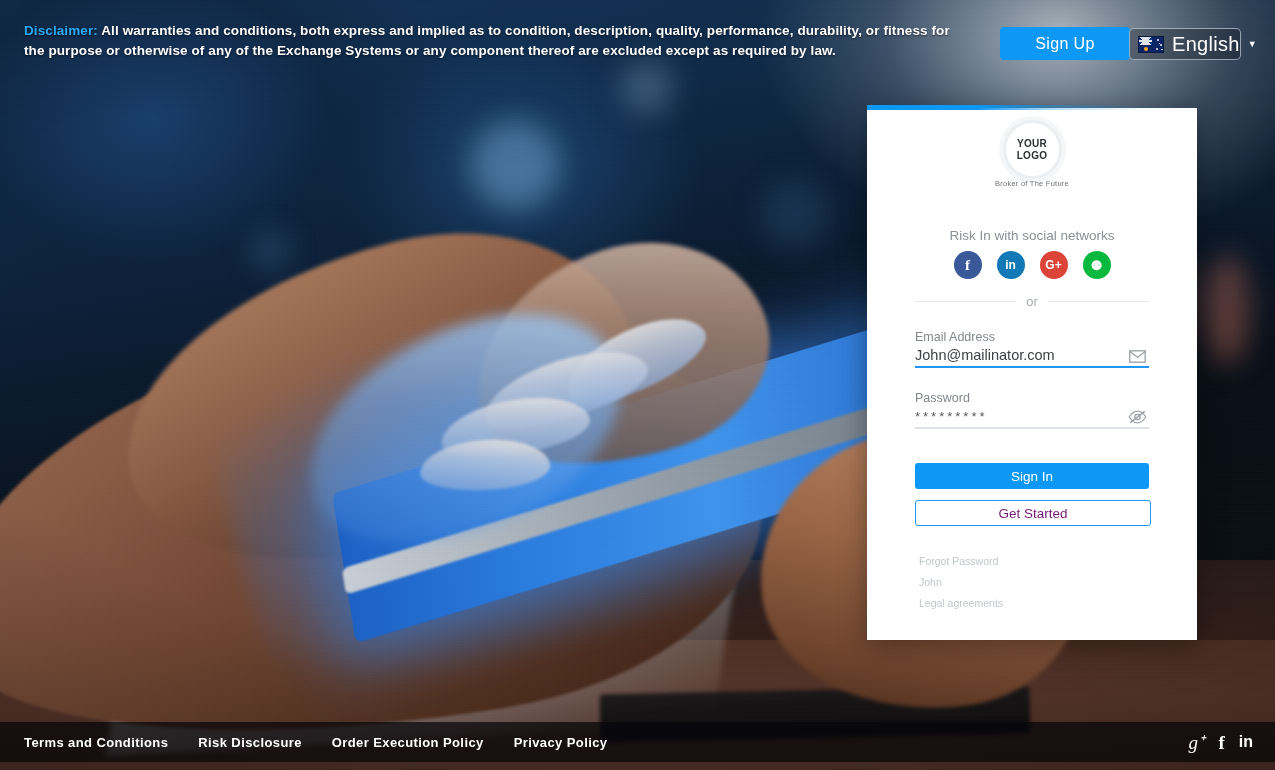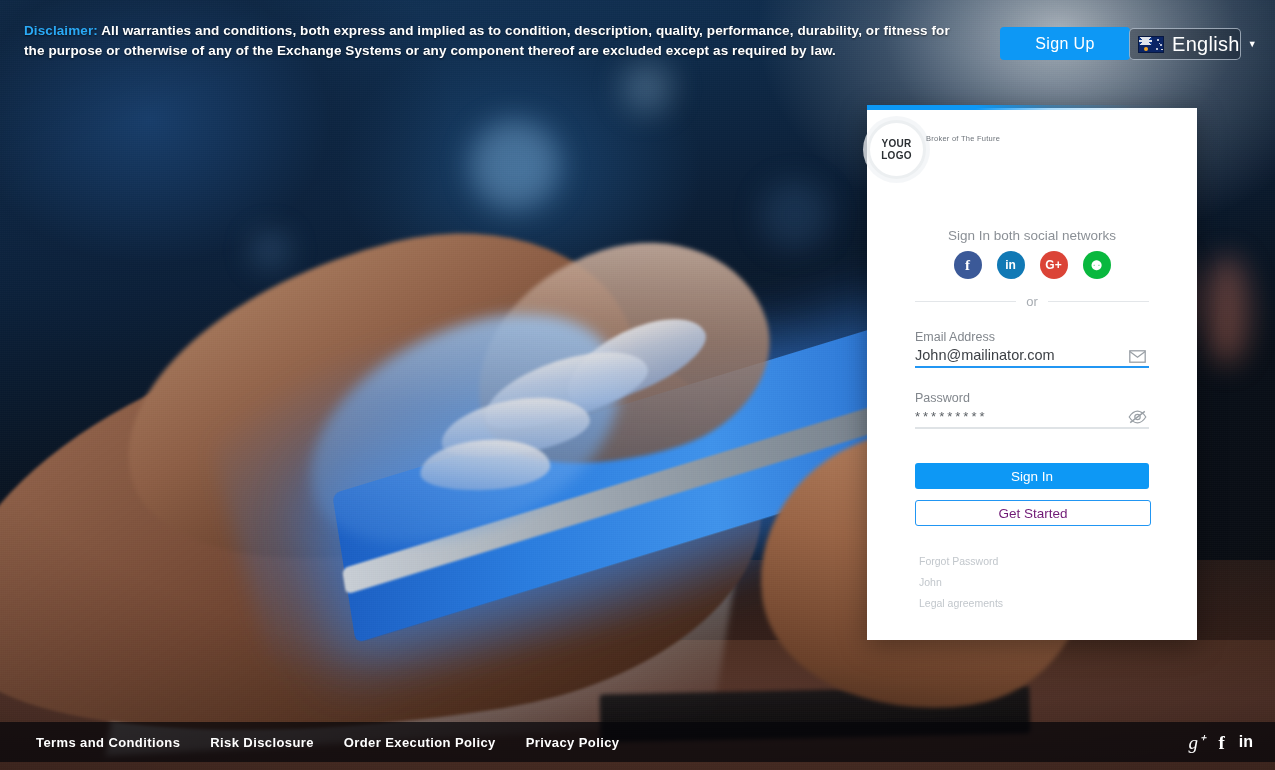--- a/index.html
+++ b/index.html
@@ -224,37 +224,36 @@
     box-shadow: 0 6px 26px rgba(0,0,0,0.35);
   }
   .card-accent {
     position: absolute; left: 867px; top: 105px; width: 330px; height: 5px;
     background: linear-gradient(90deg, #0d98f5 0%, #0d98f5 33%, rgba(13,152,245,0.35) 55%, rgba(13,152,245,0.05) 80%, rgba(13,152,245,0) 100%);
     z-index: 31;
   }
 
   .logo-wrap {
     position: absolute; left: 0; right: 0; top: 12px;
-    display: flex; align-items: flex-start;
+    display: flex; flex-direction: column; align-items: center;
   }
   .logo-circle {
     width: 59px; height: 59px;
     border-radius: 50%;
     border: 3px solid #eceff1;
     background: #ffffff;
     display: flex; flex-direction: column;
     align-items: center; justify-content: center;
     box-shadow: 0 0 0 4px rgba(240,243,245,0.75);
   }
   .logo-l1, .logo-l2 {
     font-size: 10px; font-weight: 700; color: #2b2f33;
     letter-spacing: 0.3px; line-height: 12px;
   }
   .logo-tag {
-    margin-top: 14px;
     font-size: 7.5px;
     color: #6d737a;
     letter-spacing: 0.25px;
   }
 
   .card-title {
     position: absolute; left: 0; right: 0; top: 94px;
     text-align: center;
     font-size: 22px;
     color: #44484d;
@@ -355,21 +354,21 @@
     cursor: pointer;
   }
 
   
   .footer {
     position: absolute; left: 0; bottom: 8px; width: 1275px; height: 40px;
     background: rgba(6,6,10,0.72);
     z-index: 20;
     display: flex; align-items: center;
   }
-  .footer-links { display: flex; align-items: center; padding-left: 36px; gap: 30px; }
+  .footer-links { display: flex; align-items: center; padding-left: 24px; gap: 30px; }
   .footer-link {
     color: #ffffff;
     font-size: 13px;
     font-weight: 600;
     letter-spacing: 0.4px;
     text-decoration: none;
     cursor: pointer;
     white-space: nowrap;
   }
   .footer-right {
@@ -452,21 +451,21 @@
   <div class="card">
 
     <div class="logo-wrap">
       <div class="logo-circle">
         <span class="logo-l1">YOUR</span>
         <span class="logo-l2">LOGO</span>
       </div>
       <div class="logo-tag">Broker of The Future</div>
     </div>
 
-    <div class="card-sub">Sign In both social networks</div>
+    <div class="card-sub">Risk In with social networks</div>
 
     <div class="socials">
       <span class="soc fb">f</span>
       <span class="soc li">in</span>
       <span class="soc gp">G+</span>
       <span class="soc wc">⚉</span>
     </div>
 
     <div class="or-row">
       <span class="or-line"></span>

